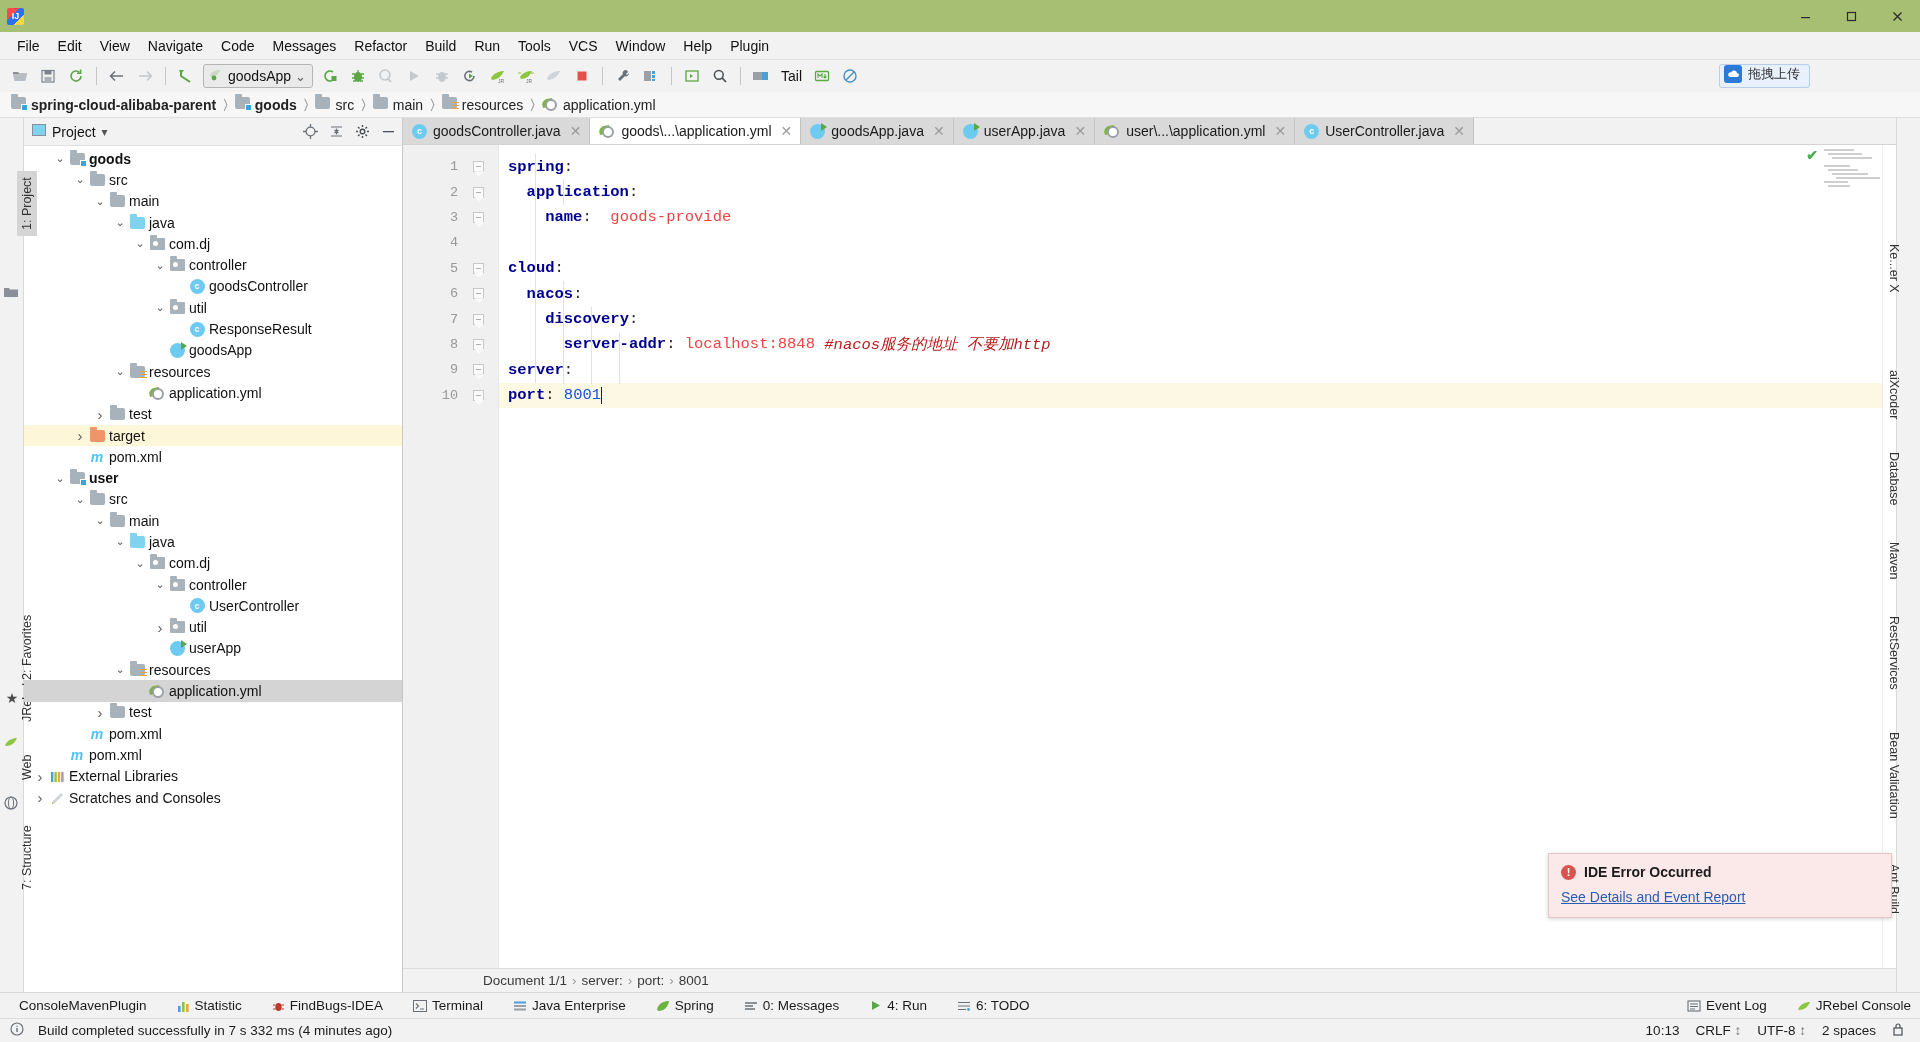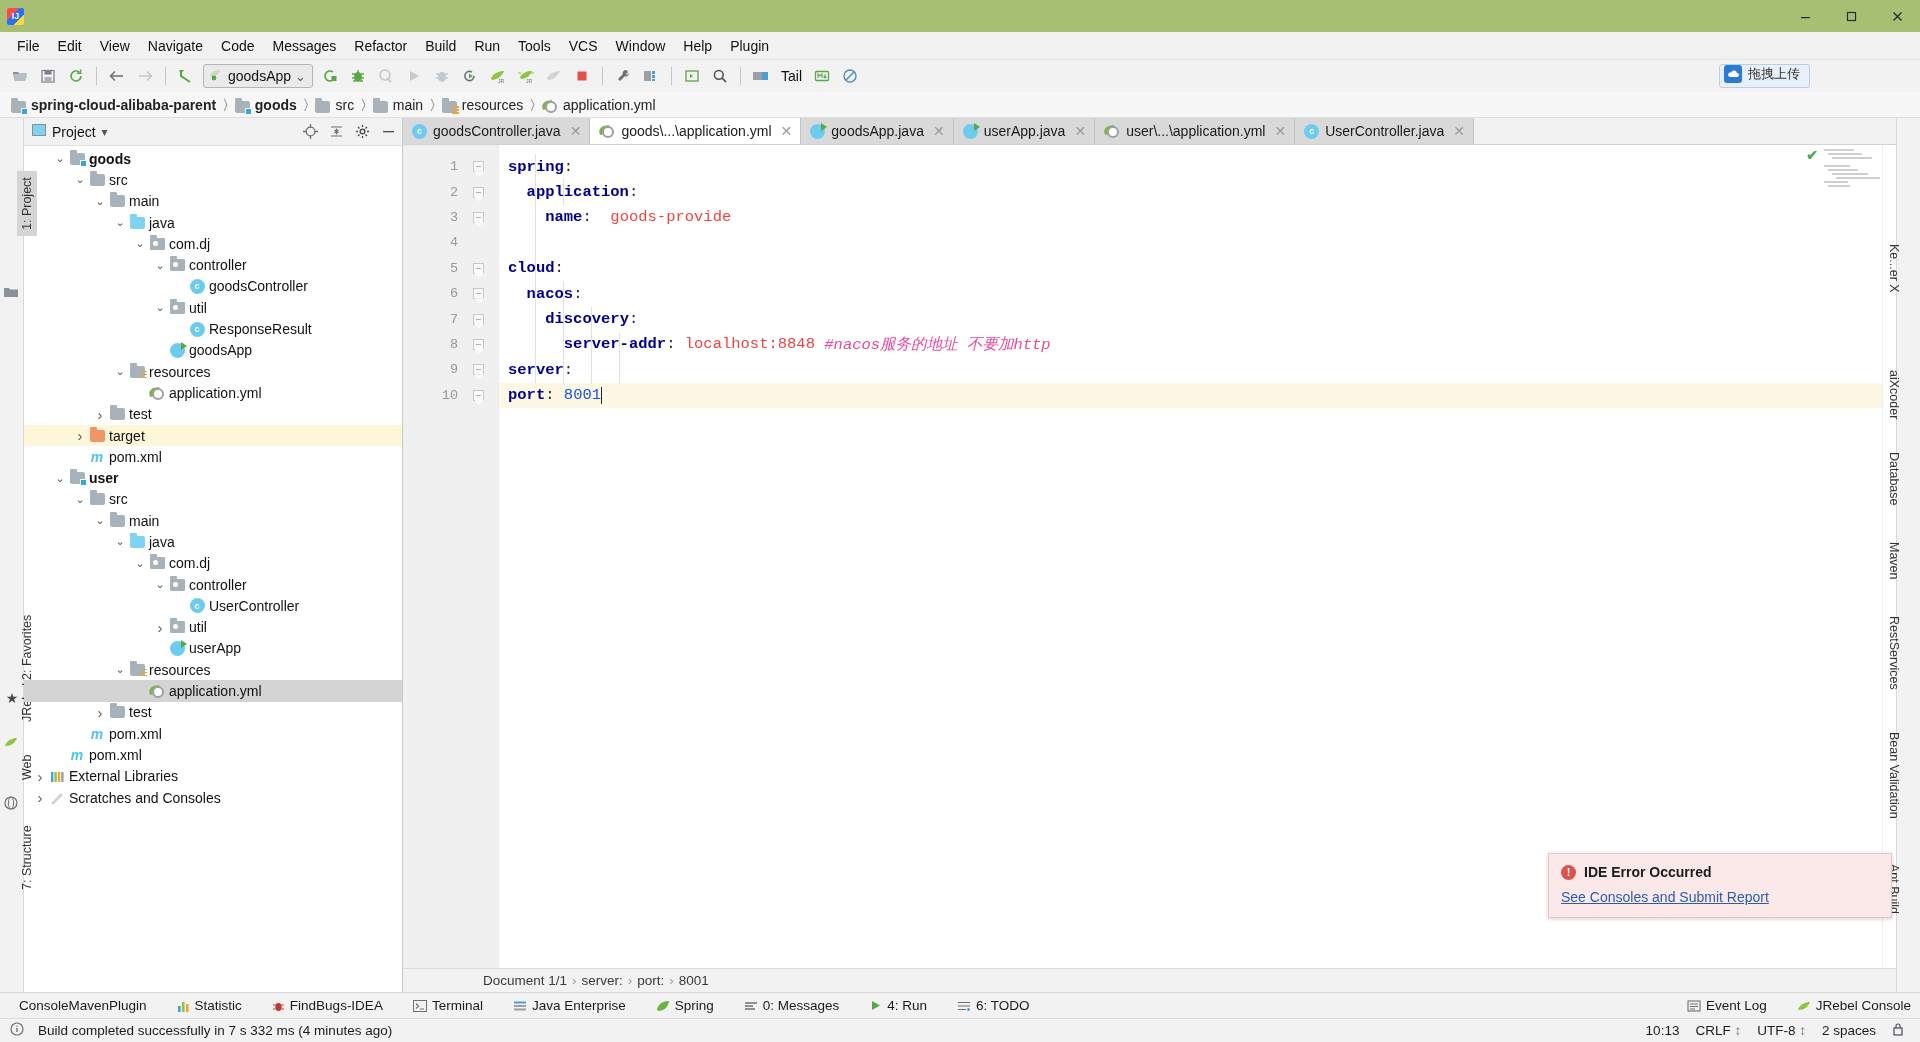--- a/index.html
+++ b/index.html
@@ -69,21 +69,21 @@
     width: 18px; height: 18px; background: #2b7bd6; border-radius: 3px; color: #fff;
     font-size: 10px; display: flex; align-items: center; justify-content: center;
   }
   .upload-btn .ub-lbl { font-size: 13px; color: #333; }
 
   
   .crumbbar {
     height: 26px; flex: 0 0 26px; background: #f7f7f7; display: flex; align-items: center;
     padding-left: 8px; gap: 2px; border-bottom: 1px solid #dedede;
   }
-  .crumb { display: flex; align-items: flex-end; gap: 5px; padding: 1px 3px; font-size: 14px; color:#222; }
+  .crumb { display: flex; align-items: flex-start; gap: 5px; padding: 1px 3px; font-size: 14px; color:#222; }
   .crumb.bold { font-weight: bold; }
   .crumb-sep { color: #9a9a9a; font-size: 14px; padding: 0 2px; }
 
   
   .main { flex: 1 1 auto; display: flex; min-height: 0; position: relative; }
 
   
   .railL { width: 24px; flex: 0 0 24px; background: #f2f2f2; border-right: 1px solid #d9d9d9; position: relative; }
   .railR { width: 24px; flex: 0 0 24px; background: #f2f2f2; border-left: 1px solid #d9d9d9; position: relative; }
   .vtab {
@@ -170,21 +170,21 @@
   .codelines { flex: 1 1 auto; position: relative; padding-top: 9px; min-width: 0; overflow: hidden; }
   .cline {
     height: 25.4px; display: flex; align-items: center; white-space: pre;
     font-family: "Liberation Mono", monospace; font-size: 15.5px; padding-left: 9px;
   }
   .cline.cur { background: #fdf8e4; }
   .k { color: #00008f; font-weight: bold; }
   .p { color: #2b2b2b; }
   .v { color: #ef4444; }
   .num { color: #1750eb; }
-  .cmt { color: #ec4899; font-style: italic; }
+  .cmt { color: #b91c1c; font-style: italic; }
   .caret { display:inline-block; width:1px; height:17px; background:#222; vertical-align:middle; }
 
   .indentguide { position: absolute; width: 1px; background: #e0e0e0; }
 
   
   .markerbar { width: 14px; flex: 0 0 14px; background: #fff; border-left: 1px solid #eee; position: relative; }
   .minimap { position: absolute; right: 16px; top: 4px; width: 58px; height: 42px; }
   .mmline { position: absolute; height: 2px; background: #cfcfcf; }
   .okcheck { position: absolute; right: 78px; top: 2px; color: #4caf50; font-size: 14px; font-weight: bold; }
 
@@ -965,21 +965,21 @@
       <div class="vtab" style="top:740px; padding:3px 6px;">
         <span>Ant Build</span>
       </div>
     </div>
 
     <div class="notif">
       <div class="nrow">
         <span class="nico">!</span>
         <span class="ntitle">IDE Error Occurred</span>
       </div>
-      <a class="nlink" href="#">See Consoles and Submit Report</a>
+      <a class="nlink" href="#">See Details and Event Report</a>
     </div>
   </div>
 
   <div class="bottombar" id="bottombar">
       <div class="btw">
         <span>ConsoleMavenPlugin</span>
       </div>
       <div class="btw">
         <span style="display: inline-flex; align-items: center; justify-content: center;">
           <svg width="13" height="12" viewBox="0 0 13 12">

